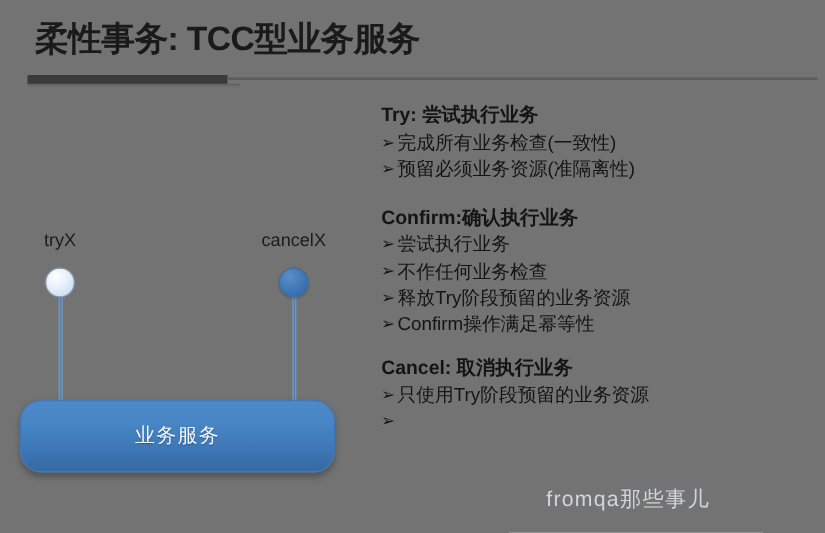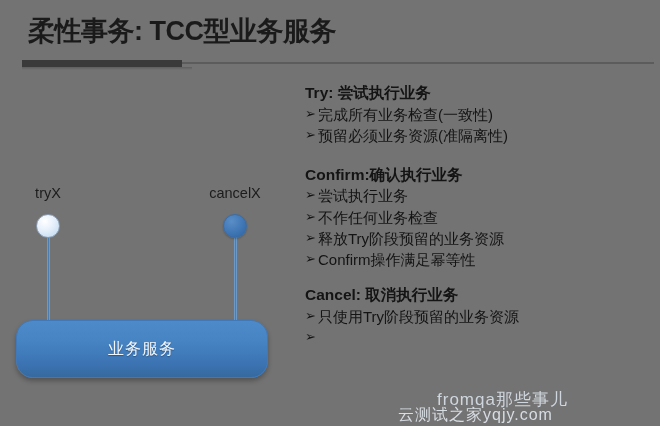--- a/index.html
+++ b/index.html
@@ -270,16 +270,15 @@
       <span class="bullet-mark">➢</span>
       <span>只使用Try阶段预留的业务资源</span>
     </div>
     <div class="bullet">
       <span class="bullet-mark">➢</span>
     </div>
   </div>
 
   <div class="watermark">
     <div class="wm-line wm-top">fromqa那些事儿</div>
-    <div class="wm-line wm-bottom">云测试之家yqjy.com</div>
   </div>
 
 </div>
 
 </body></html>

